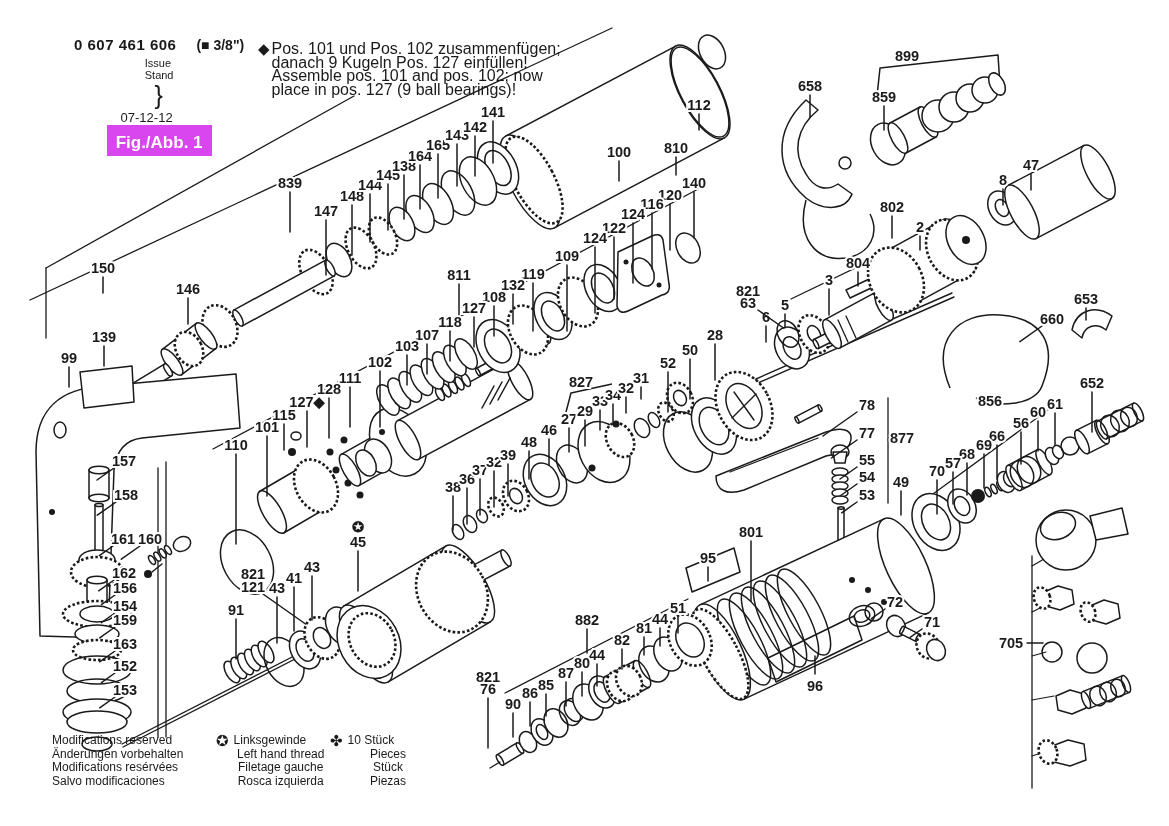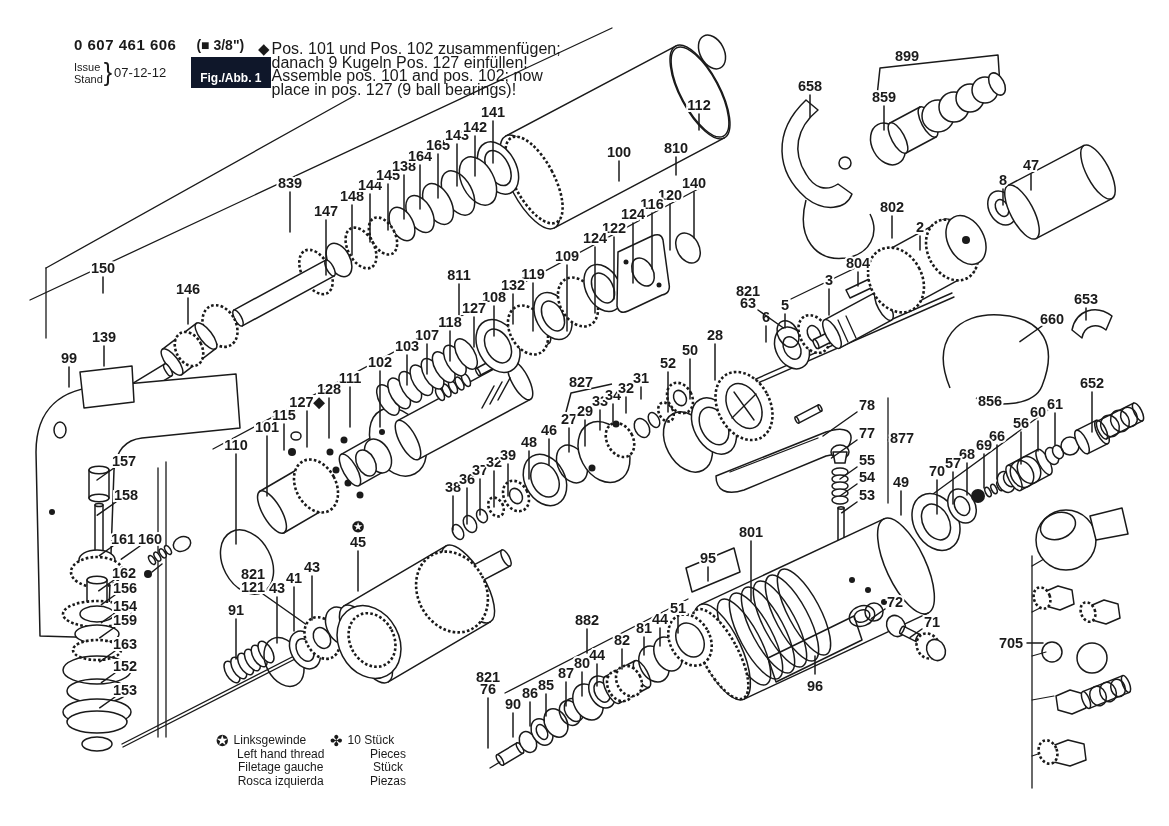--- a/index.html
+++ b/index.html
@@ -4,25 +4,25 @@
 <style>
   html,body{margin:0;padding:0;background:#fff;}
   .canvas{position:relative;width:1169px;height:826px;background:#fff;overflow:hidden;
           font-family:"Liberation Sans",sans-serif;color:#1a1a1a;}
   .canvas svg{position:absolute;left:0;top:0;}
   
   .hdr{position:absolute;left:74px;top:36px;}
   .pn-row{display:flex;align-items:baseline;gap:20px;}
   .pn{font-size:15px;font-weight:bold;letter-spacing:.5px;}
   .spec{font-size:14px;font-weight:bold;}
-  .issue-row{display:flex;align-items:center;margin-top:4px;}
+  .issue-row{display:flex;align-items:center;margin-top:4px;flex-direction:column;}
   .issue-col{font-size:11px;line-height:12px;}
   .brace{font-size:25px;font-weight:400;margin:0 2px 0 1px;}
   .date{font-size:13px;margin-right:25px;}
-  .figbox{background:#0f172a;color:#fff;font-size:12px;font-weight:bold;padding:14px 9px 3px;}
+  .figbox{background:#d946ef;color:#fff;font-size:17px;font-weight:bold;padding:8px 9px 3px;}
   
   .note{position:absolute;left:258px;top:42px;display:flex;align-items:flex-start;}
   .note .dia{font-size:15px;line-height:13px;margin-right:2px;}
   .note .nl{font-size:16px;line-height:13.5px;}
   
   .leg{position:absolute;top:734px;font-size:12px;line-height:13.5px;}
   .leg1{left:52px;}
   .leg2{left:216px;}
   .leg3{left:330px;}
   .symrow{display:flex;align-items:center;}
@@ -699,20 +699,26 @@
   <div class="note">
     <span class="dia">◆</span>
     <span class="nl">
       <span>Pos. 101 und Pos. 102 zusammenfügen;</span><br>
       <span>danach 9 Kugeln Pos. 127 einfüllen!</span><br>
       <span>Assemble pos. 101 and pos. 102; now</span><br>
       <span>place in pos. 127 (9 ball bearings)!</span>
     </span>
   </div>
 
+  <div class="leg leg1">
+    <div>Modifications reserved</div>
+    <div>Änderungen vorbehalten</div>
+    <div>Modifications resérvées</div>
+    <div>Salvo modificaciones</div>
+  </div>
 
   <div class="leg leg2">
     <div class="symrow">
       <span class="sym">✪</span>
       <span>Linksgewinde</span>
     </div>
     <div class="ind">Left hand thread</div>
     <div class="ind">Filetage gauche</div>
     <div class="ind">Rosca izquierda</div>
   </div>

